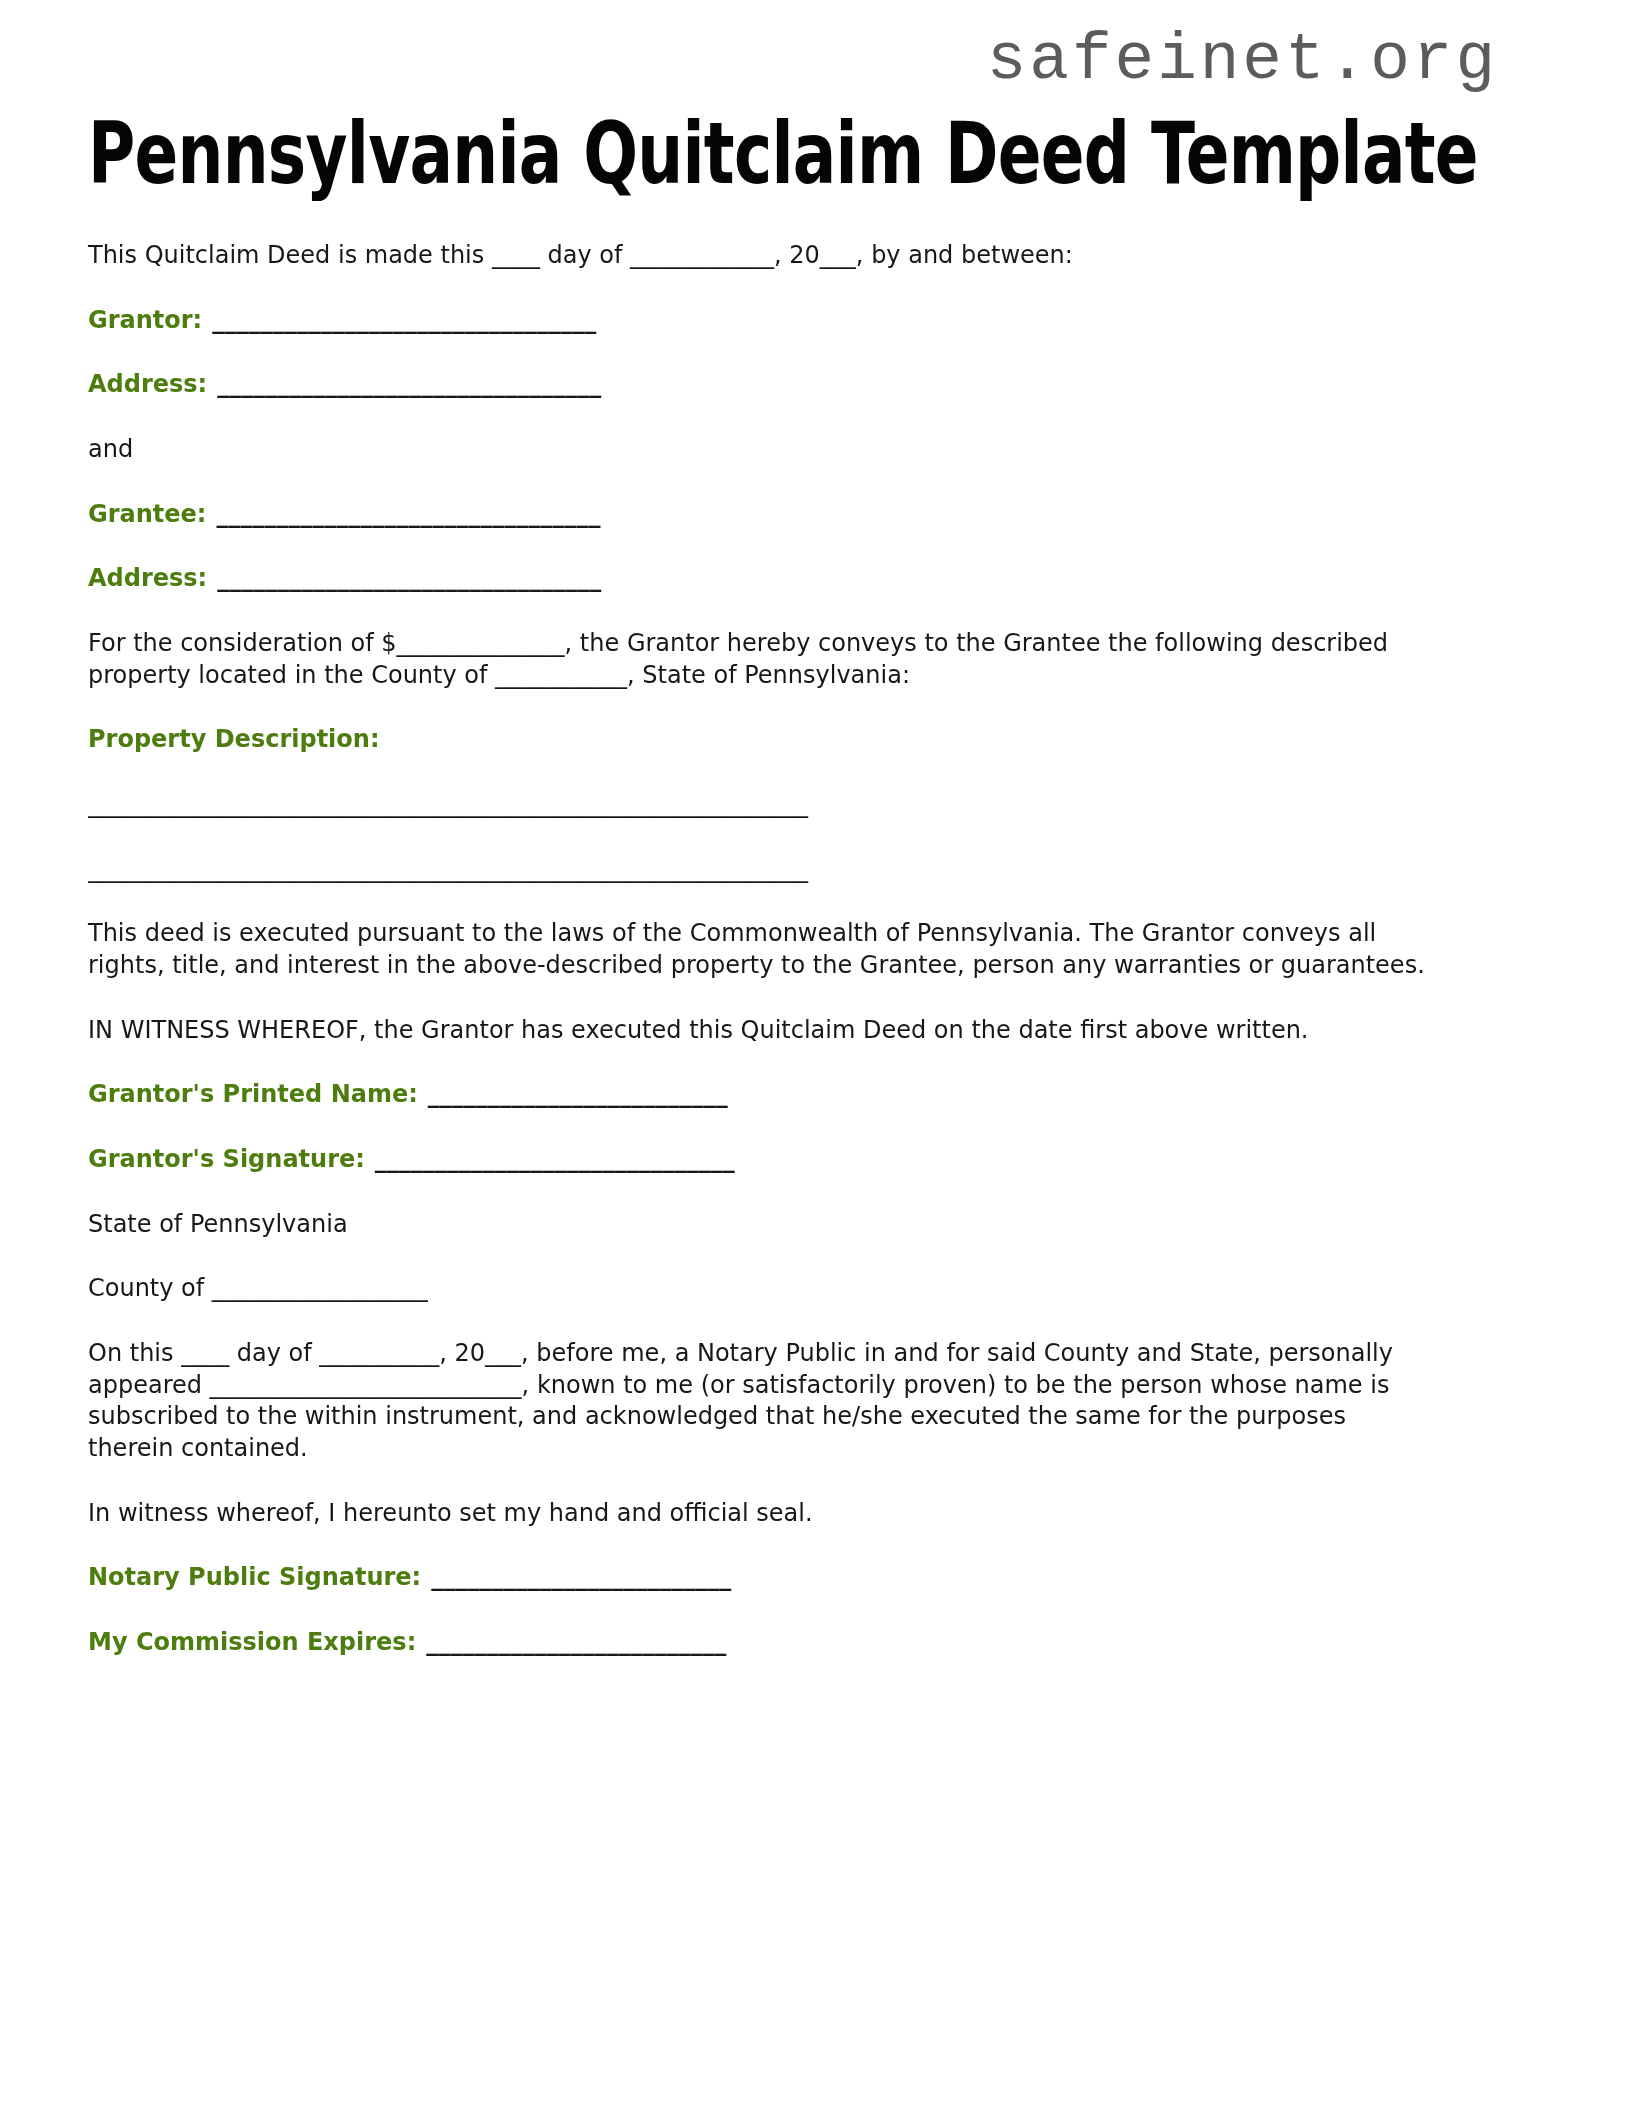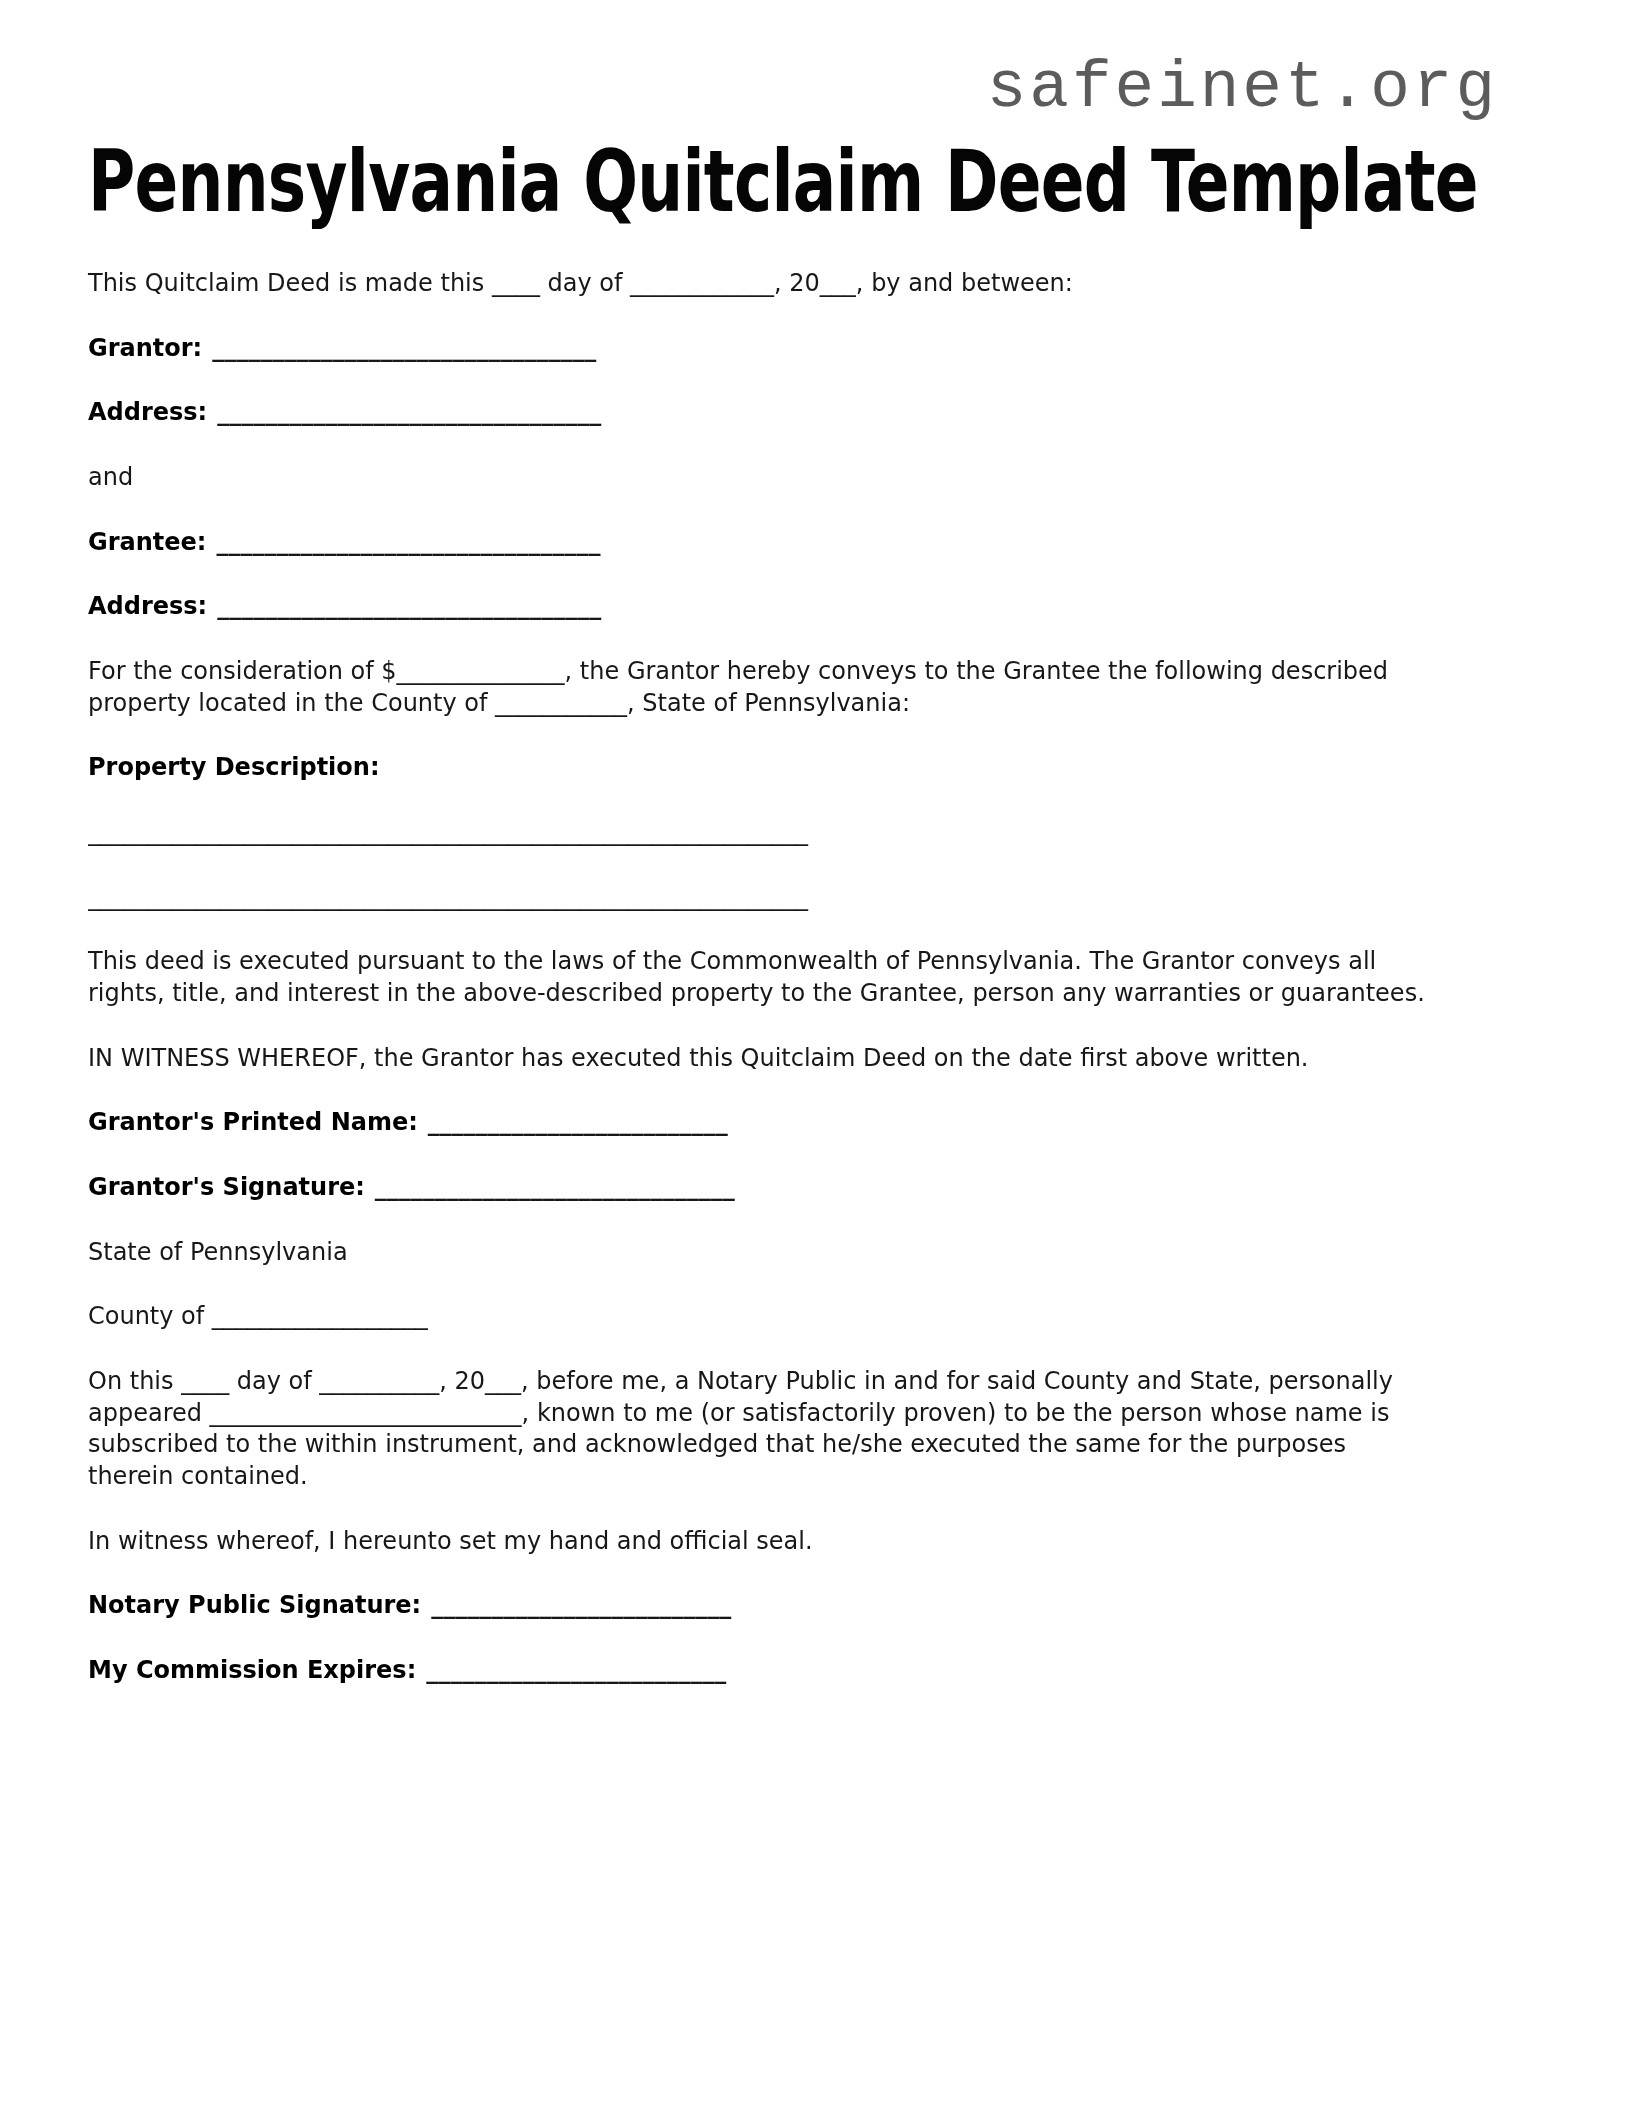--- a/index.html
+++ b/index.html
@@ -2,21 +2,21 @@
 <html><head>
 <meta charset="utf-8">
 <style>
   html, body { margin: 0; padding: 0; background: #ffffff; }
   .page {
     position: relative;
     width: 1644px;
     height: 2127px;
     background: #ffffff;
     box-sizing: border-box;
-    padding: 56px 206px 0 88px;
+    padding: 28px 206px 0 88px;
     overflow: hidden;
     font-family: "DejaVu Sans", sans-serif;
     color: #171717;
   }
   .logo {
     font-family: "Liberation Mono", "DejaVu Sans Mono", monospace;
     font-size: 66px;
     line-height: 1;
     letter-spacing: 3px;
     color: #5c5c5c;
@@ -34,21 +34,21 @@
     transform: scaleX(0.75);
     transform-origin: left center;
     margin: 16px 0 44px 0;
   }
   .para, .field {
     font-size: 24px;
     line-height: 1.32;
     margin: 0 0 33px 0;
     color: #171717;
   }
-  .label { font-weight: bold; margin-right: 10px; color: #000000; }
+  .label { font-weight: bold; margin-right: 10px; color: #4d7c0f; }
   .blank { font-weight: bold; white-space: nowrap; }
   .underscore-line { white-space: nowrap; overflow: hidden; }
 </style>
 </head>
 <body>
 
 <div class="page">
 
   <div class="logo">safeinet.org</div>
 

